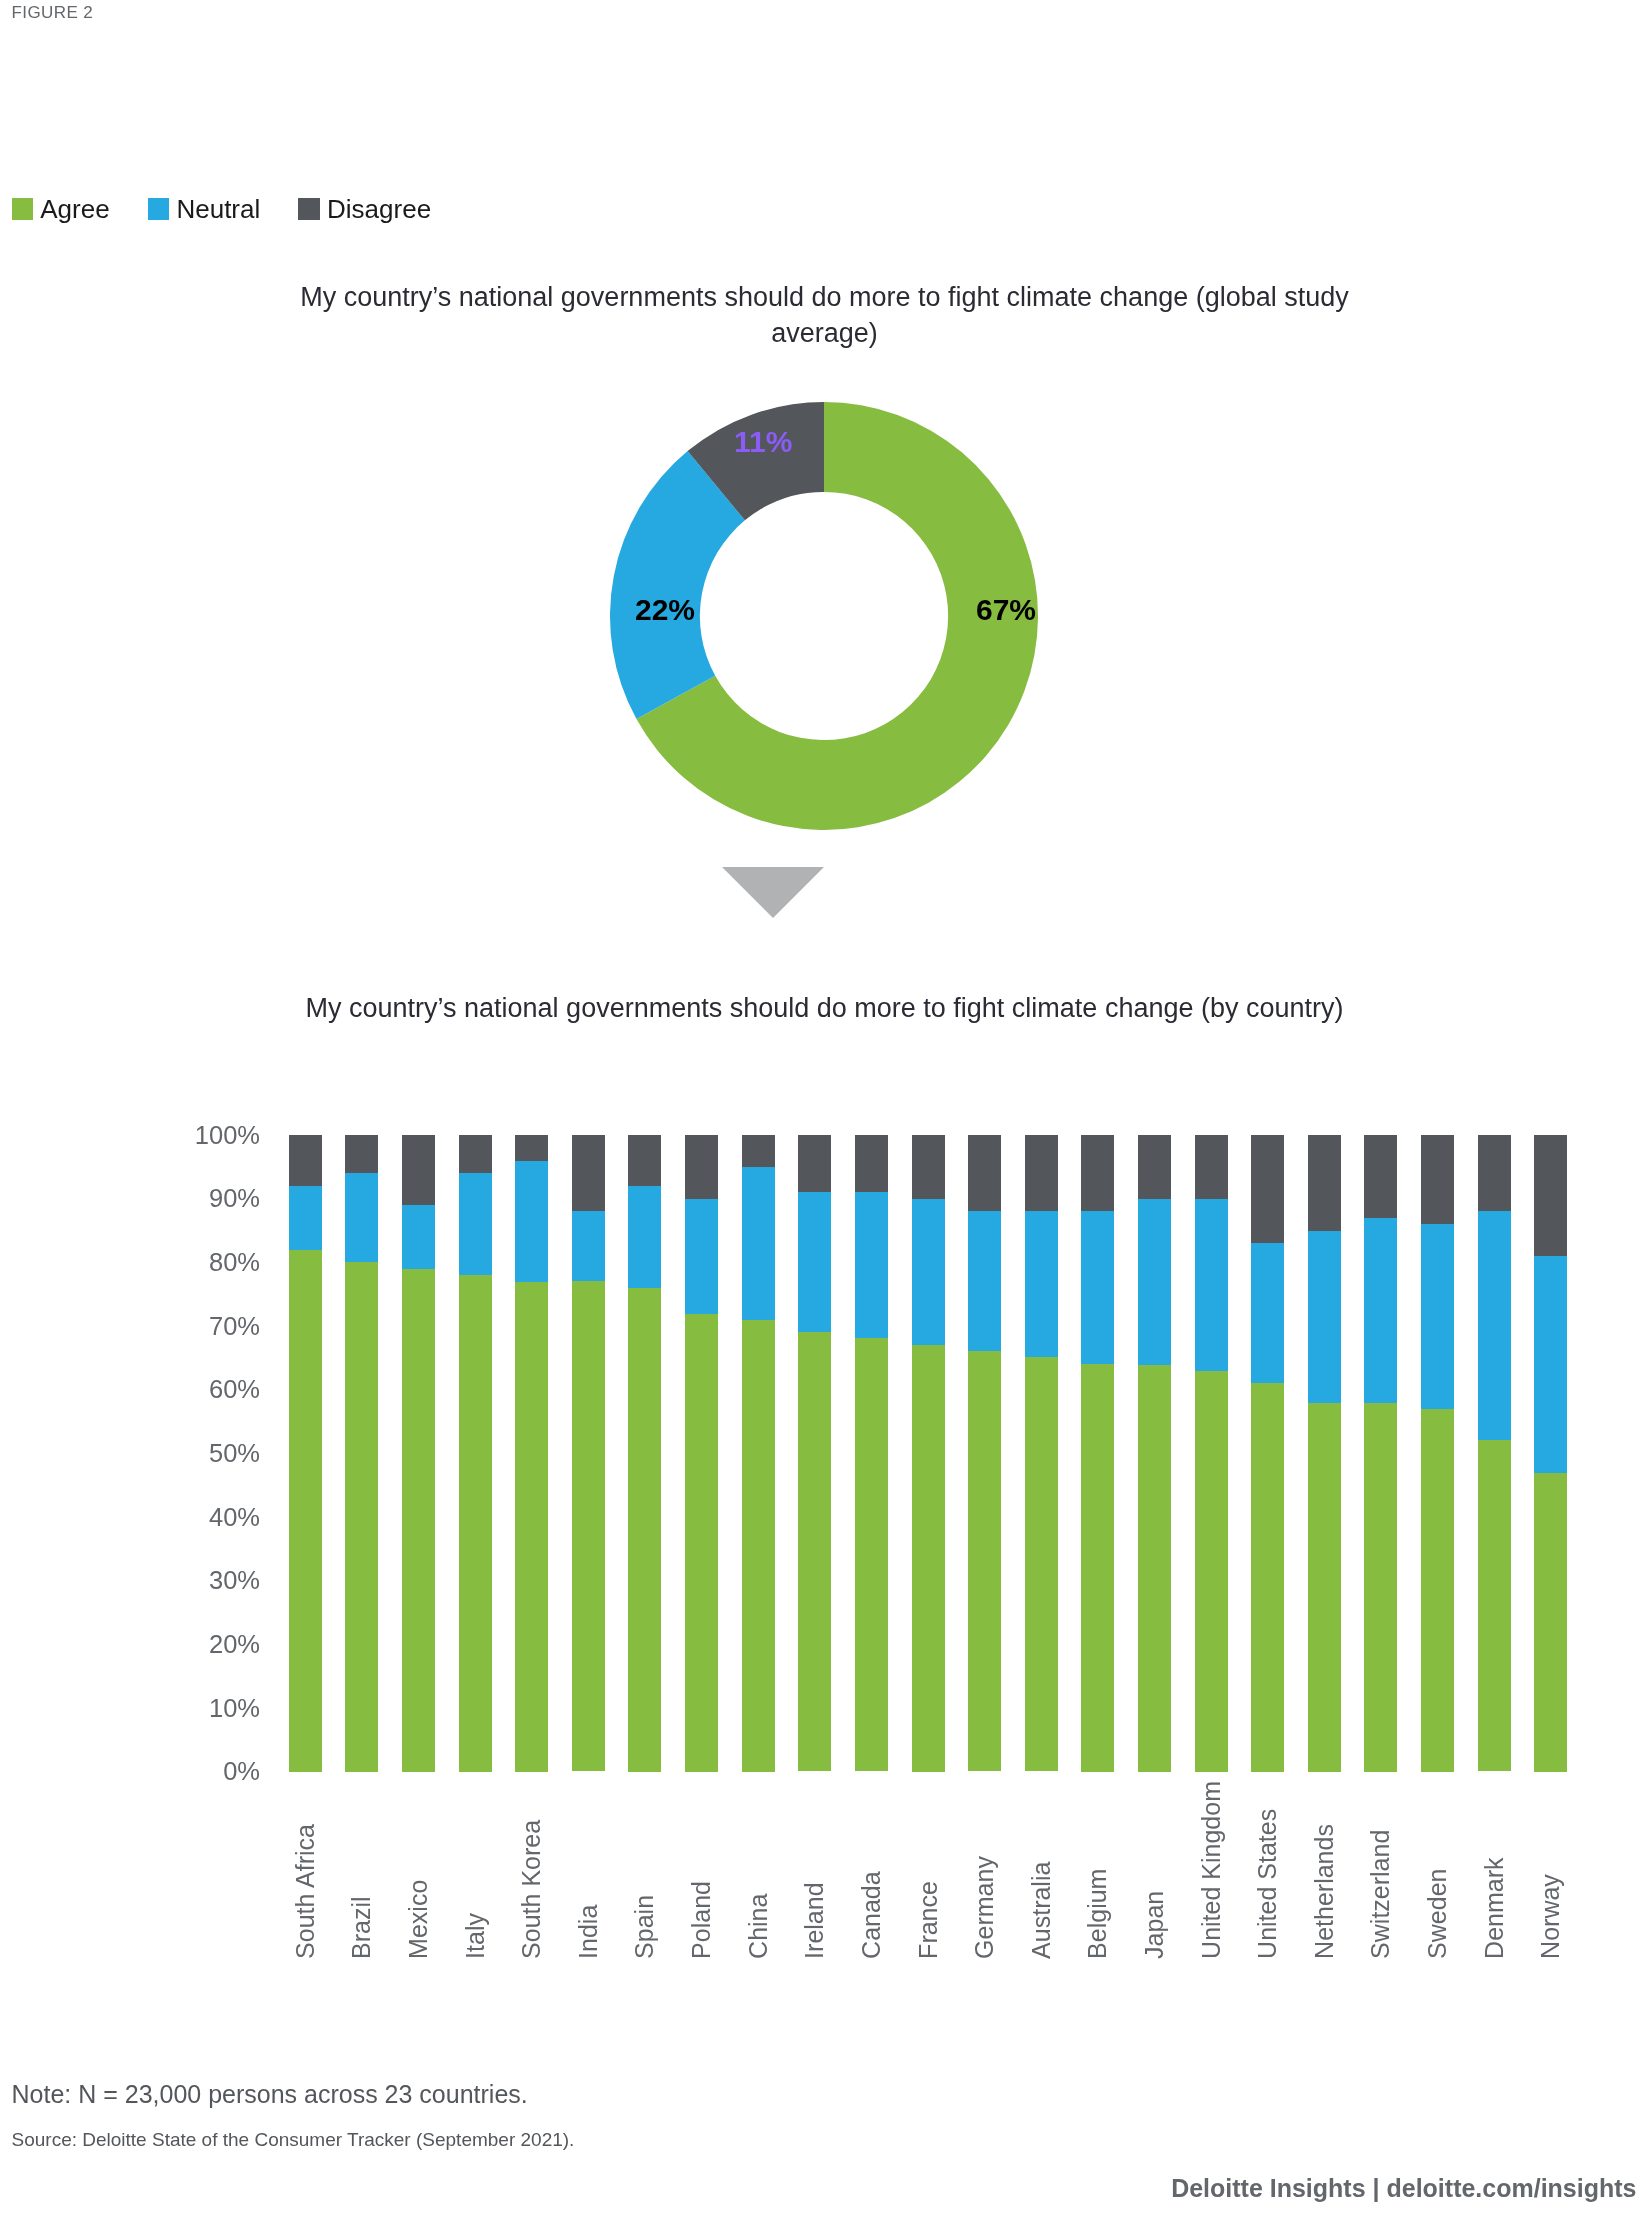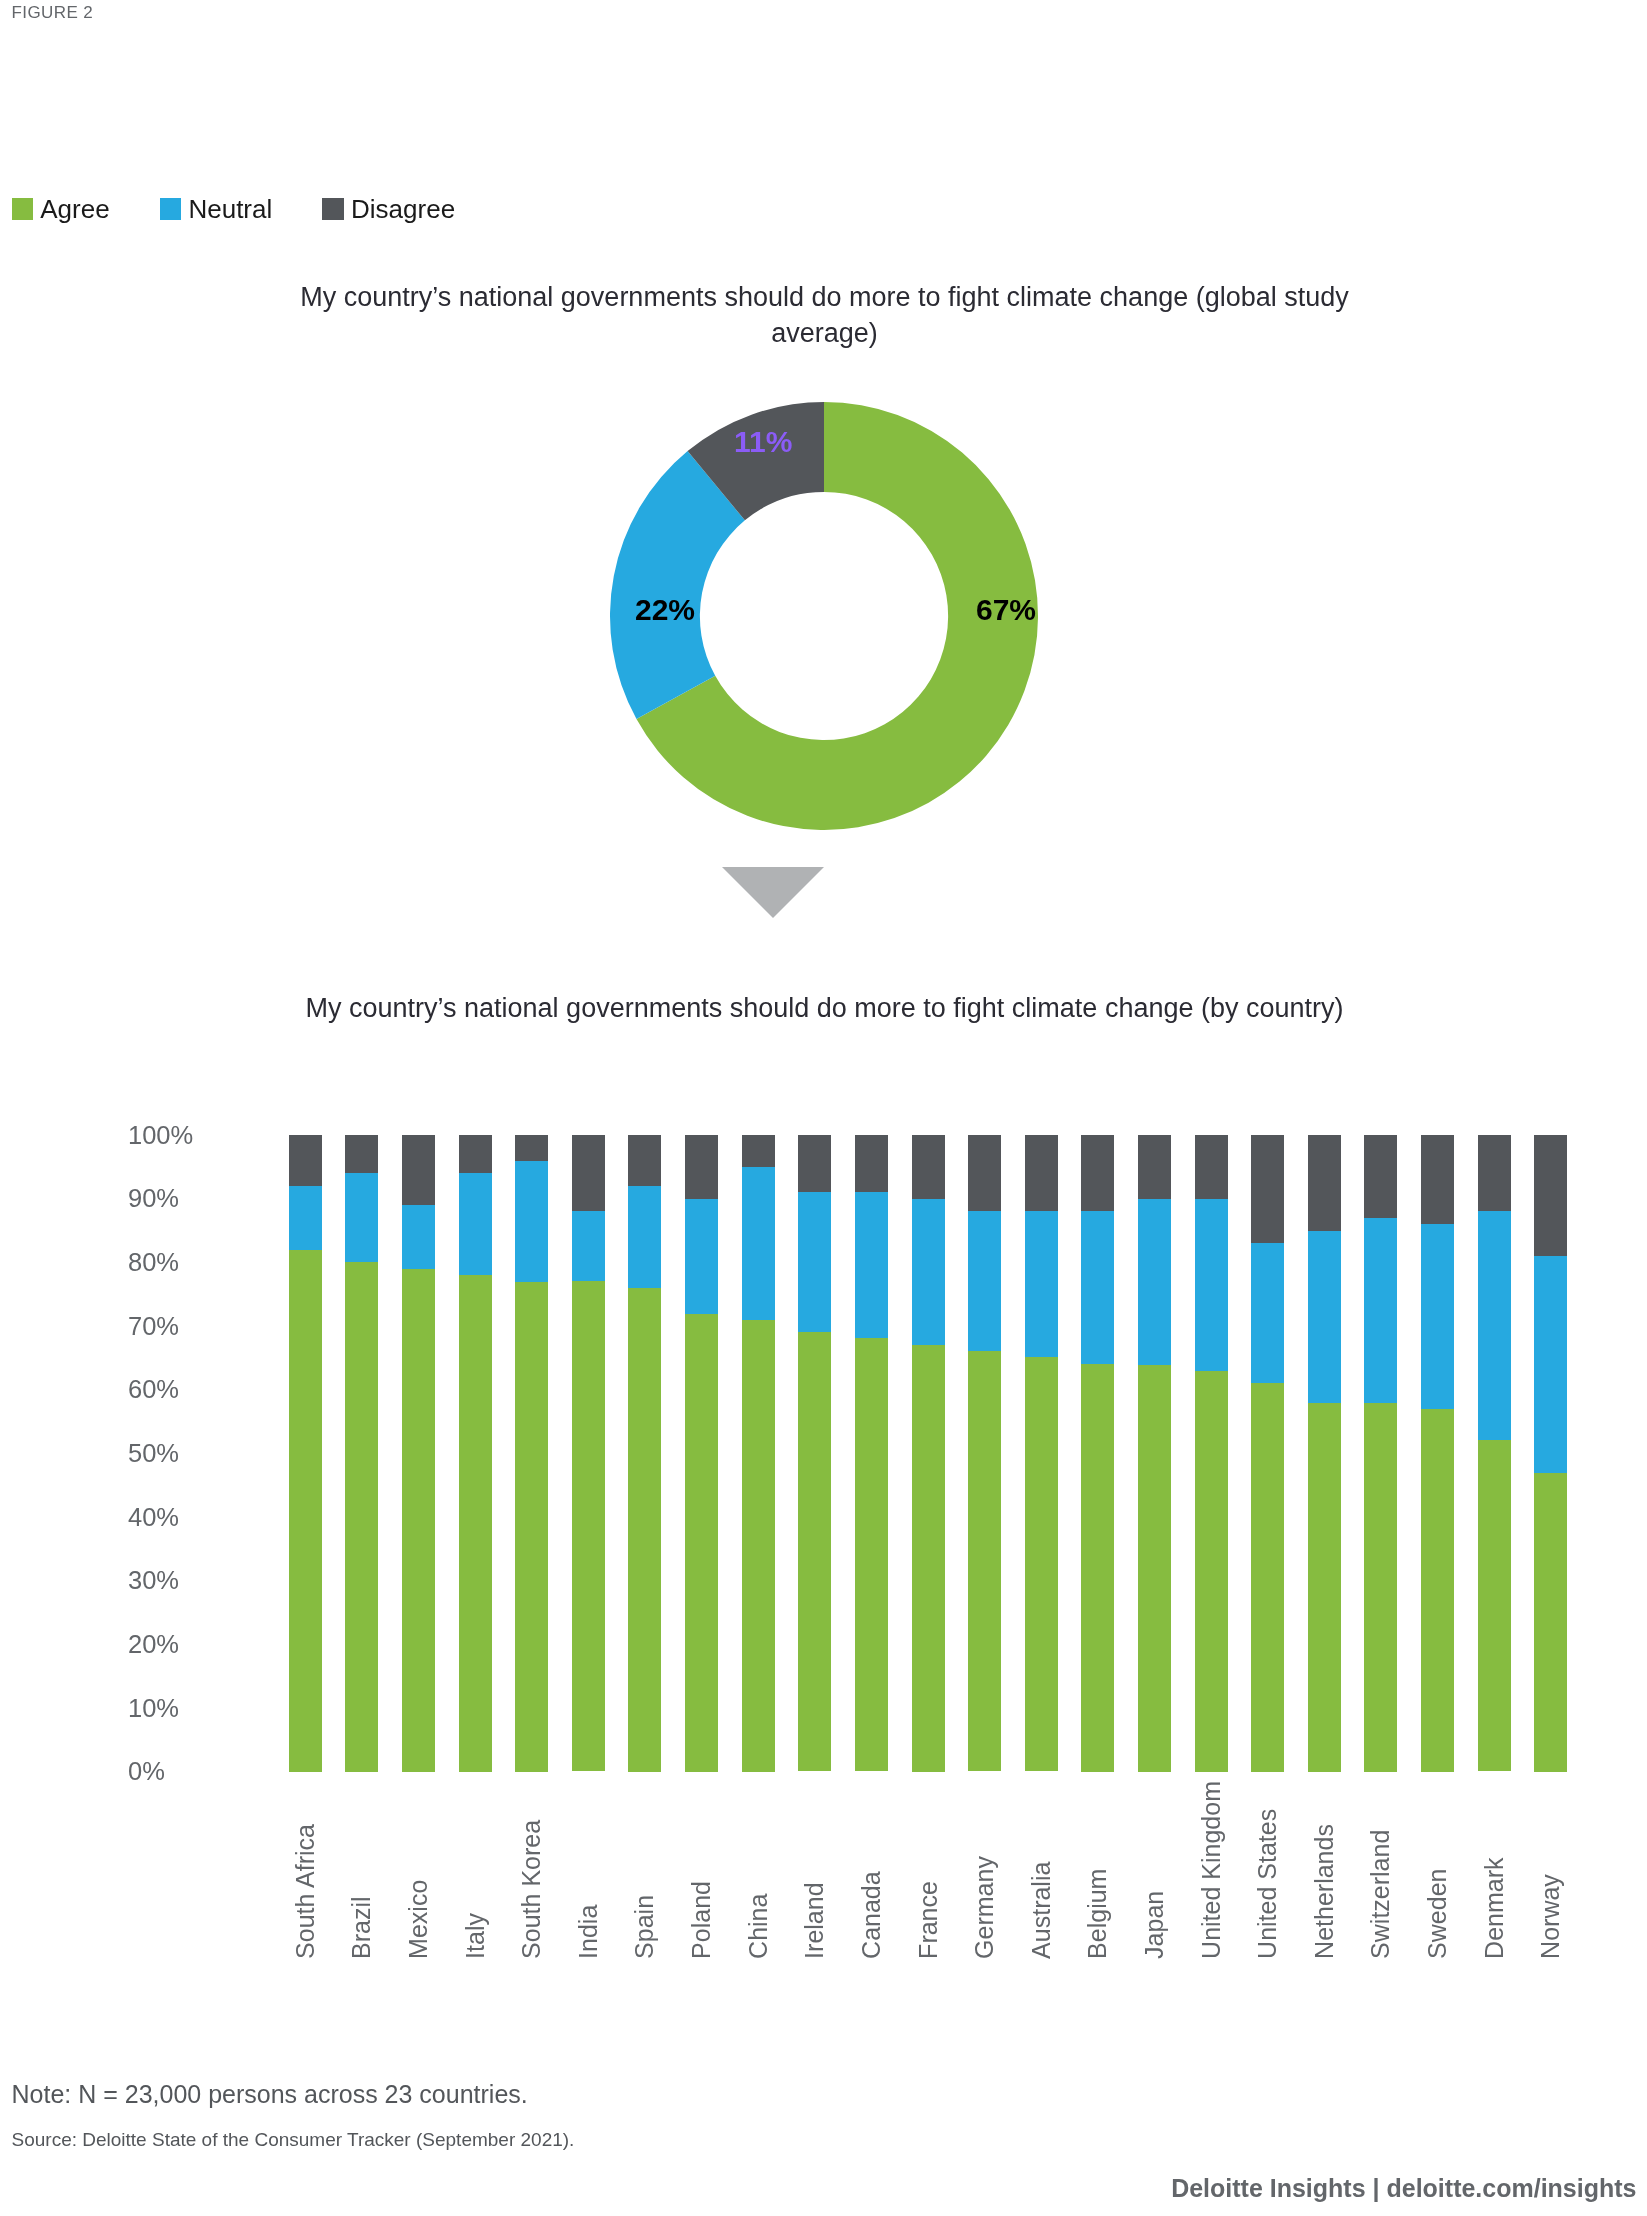--- a/index.html
+++ b/index.html
@@ -45,21 +45,21 @@
     letter-spacing: -0.2px;
     font-family: "Liberation Sans", sans-serif;
   }
 
   
   .legend {
     position: absolute;
     left: 11.5px;
     top: 196px;
     display: flex;
-    gap: 50px;
+    gap: 38px;
   }
   .legend-item {
     display: flex;
     align-items: center;
     gap: 7.4px;
   }
   .legend-swatch {
     width: 21.4px;
     height: 21.4px;
     display: inline-block;
@@ -123,21 +123,21 @@
     position: absolute;
     left: 0;
     top: 0;
     width: 1648px;
     height: 2216px;
   }
   .ytick {
     position: absolute;
     right: 0;
     width: 132px;
-    text-align: left;
+    text-align: right;
     font-size: 25.5px;
     color: #63666a;
     font-family: "Liberation Sans", sans-serif;
     transform: translateY(-50%);
   }
   .ytick-wrap {
     position: absolute;
     left: 128px;
     top: 0;
     width: 132px;

